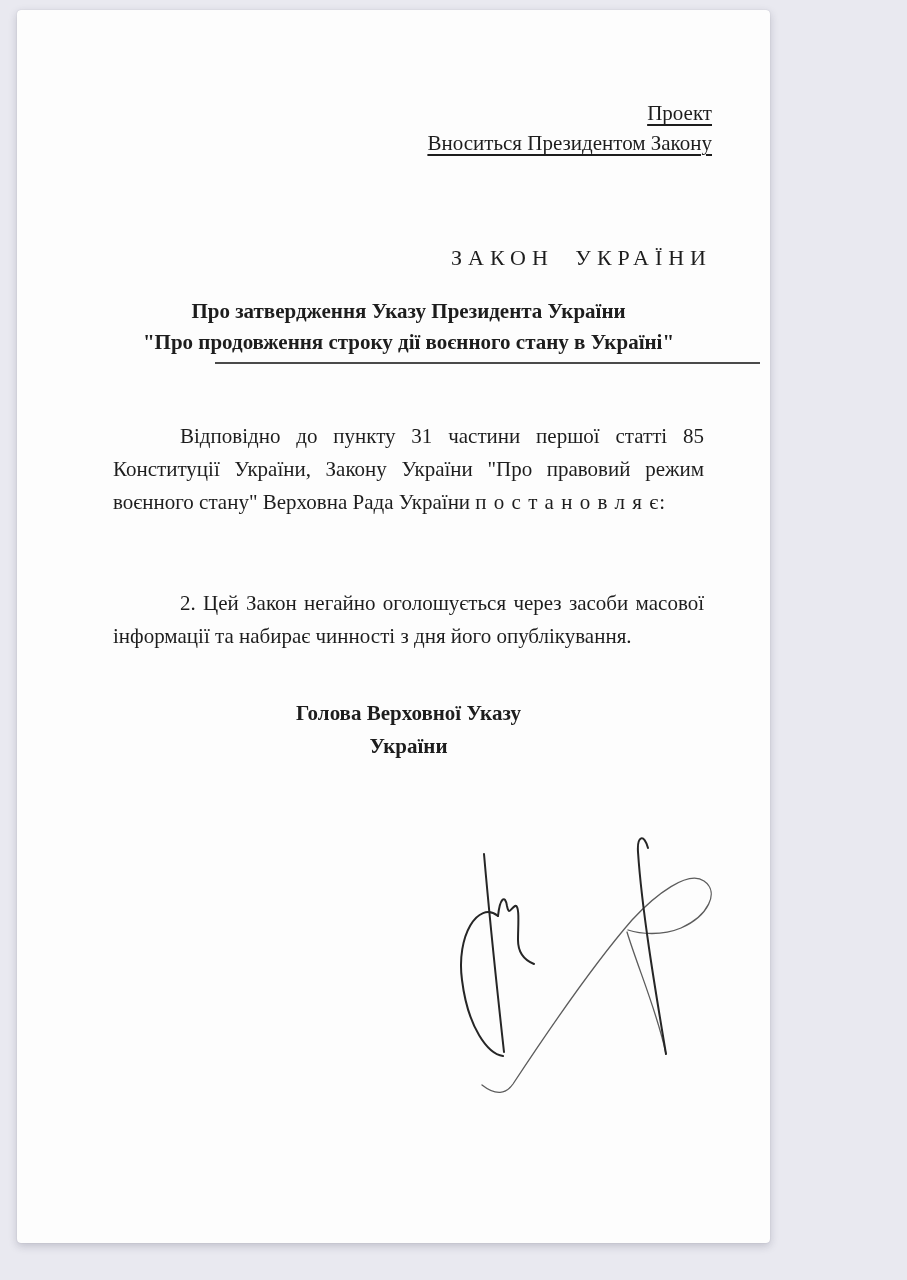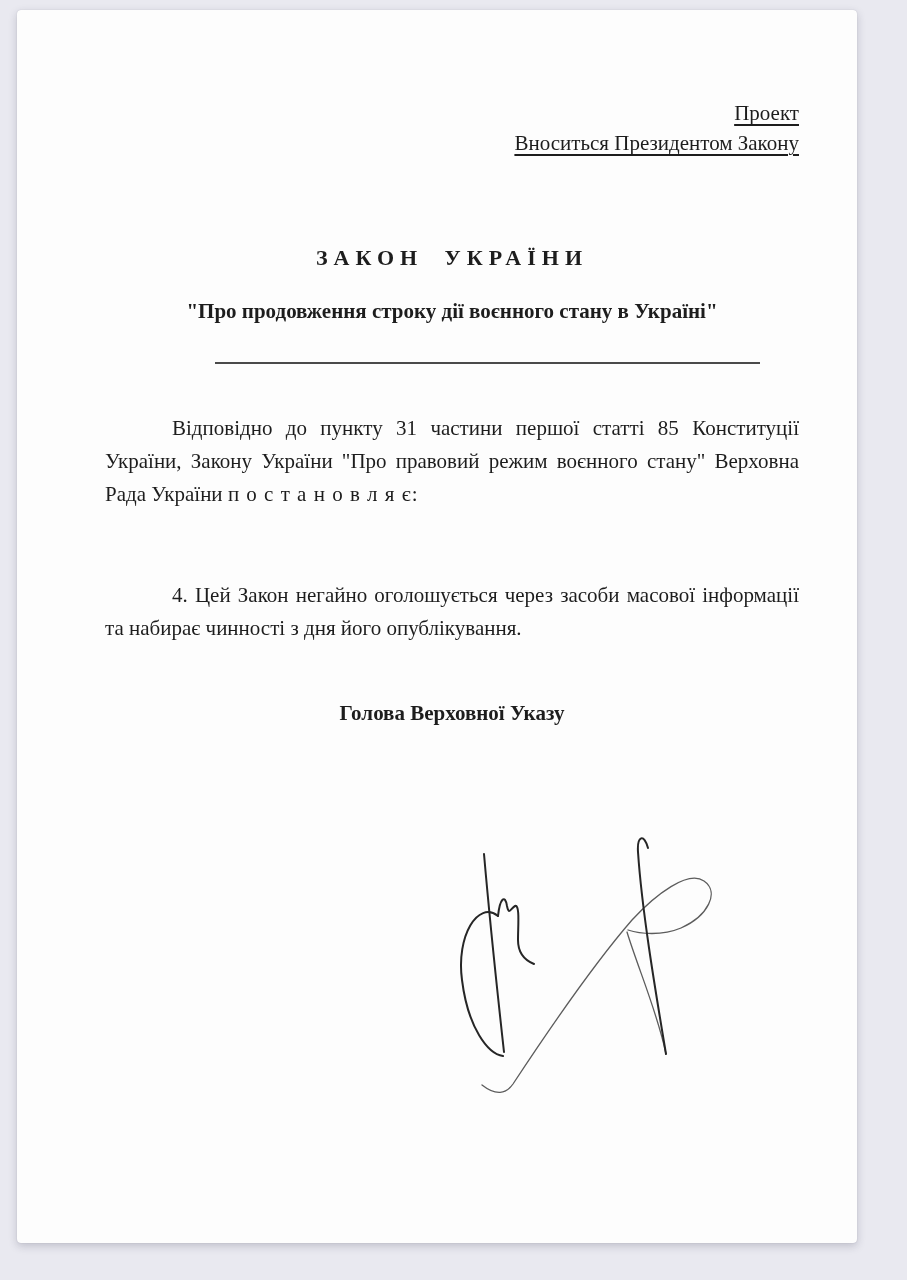--- a/index.html
+++ b/index.html
@@ -13,21 +13,21 @@
   .viewport {
     position: relative;
     width: 907px;
     height: 1280px;
     background: #e9e9f0;
   }
   .paper {
     position: absolute;
     left: 17px;
     top: 10px;
-    width: 840px;
+    width: 753px;
     height: 1233px;
     background: #fdfdfd;
     border-radius: 4px;
     box-shadow: 0 3px 8px rgba(40,40,70,0.22), 0 0 1px rgba(40,40,70,0.25);
     color: #1d1d1d;
   }
   .header-right {
     position: absolute;
     top: 88px;
     right: 58px;
@@ -38,23 +38,23 @@
   .header-right .line {
     text-decoration: underline;
     text-underline-offset: 4px;
   }
   .law-title {
     position: absolute;
     top: 235px;
     left: 88px;
     right: 58px;
     margin: 0;
-    text-align: center;
+    text-align: right;
     font-size: 22px;
-    font-weight: bold;
+    font-weight: normal;
     letter-spacing: 6px;
     word-spacing: 10px;
   }
   .subtitle {
     position: absolute;
     top: 286px;
     left: 88px;
     right: 58px;
     text-align: center;
     font-size: 21px;
@@ -66,21 +66,21 @@
     top: 352px;
     left: 198px;
     width: 545px;
     height: 2px;
     background: #4a4a4a;
   }
   .body-par {
     position: absolute;
     left: 88px;
     right: 58px;
-    margin: 0;
+    margin: 8px;
     font-size: 21px;
     line-height: 33px;
     text-align: justify;
     text-indent: 67px;
   }
   .p1 { top: 402px; }
   .p2 { top: 497px; }
   .p3 { top: 569px; }
   .resolve { letter-spacing: 1px; }
   .signatory {
@@ -119,32 +119,34 @@
   <div class="paper">
 
     <div class="header-right">
       <div class="line">Проект</div>
       <div class="line">Вноситься Президентом Закону</div>
     </div>
 
     <h1 class="law-title">ЗАКОН УКРАЇНИ</h1>
 
     <div class="subtitle">
+      <div>Про затвердження Указу Президента України</div>
       <div>"Про продовження строку дії воєнного стану в Україні"</div>
     </div>
 
     <div class="title-rule"></div>
 
     <p class="body-par p1"><span>Відповідно до пункту 31 частини першої статті 85 Конституції України, Закону України "Про правовий режим воєнного стану" Верховна Рада України</span> <span class="resolve">п о с т а н о в л я є:</span></p>
 
 
-    <p class="body-par p3">4. Цей Закон негайно оголошується через засоби масової інформації та набирає чинності з дня його опублікування.</p>
+    <p class="body-par p3">2. Цей Закон негайно оголошується через засоби масової інформації та набирає чинності з дня його опублікування.</p>
 
     <div class="signatory">
       <div>Голова Верховної Указу</div>
+      <div>України</div>
     </div>
 
     <svg class="signature-svg" viewBox="0 0 290 290" xmlns="http://www.w3.org/2000/svg">
 
       <path d="M44,26 C50,95 58,170 64,224"></path>
 
       <path d="M58,88 C38,72 16,108 22,152 C28,200 48,226 63,228"></path>
 
       <path d="M58,88 C60,70 65,66 67,78 C69,88 71,80 75,78 C80,76 78,98 78,112 C78,124 84,132 94,136"></path>
 

